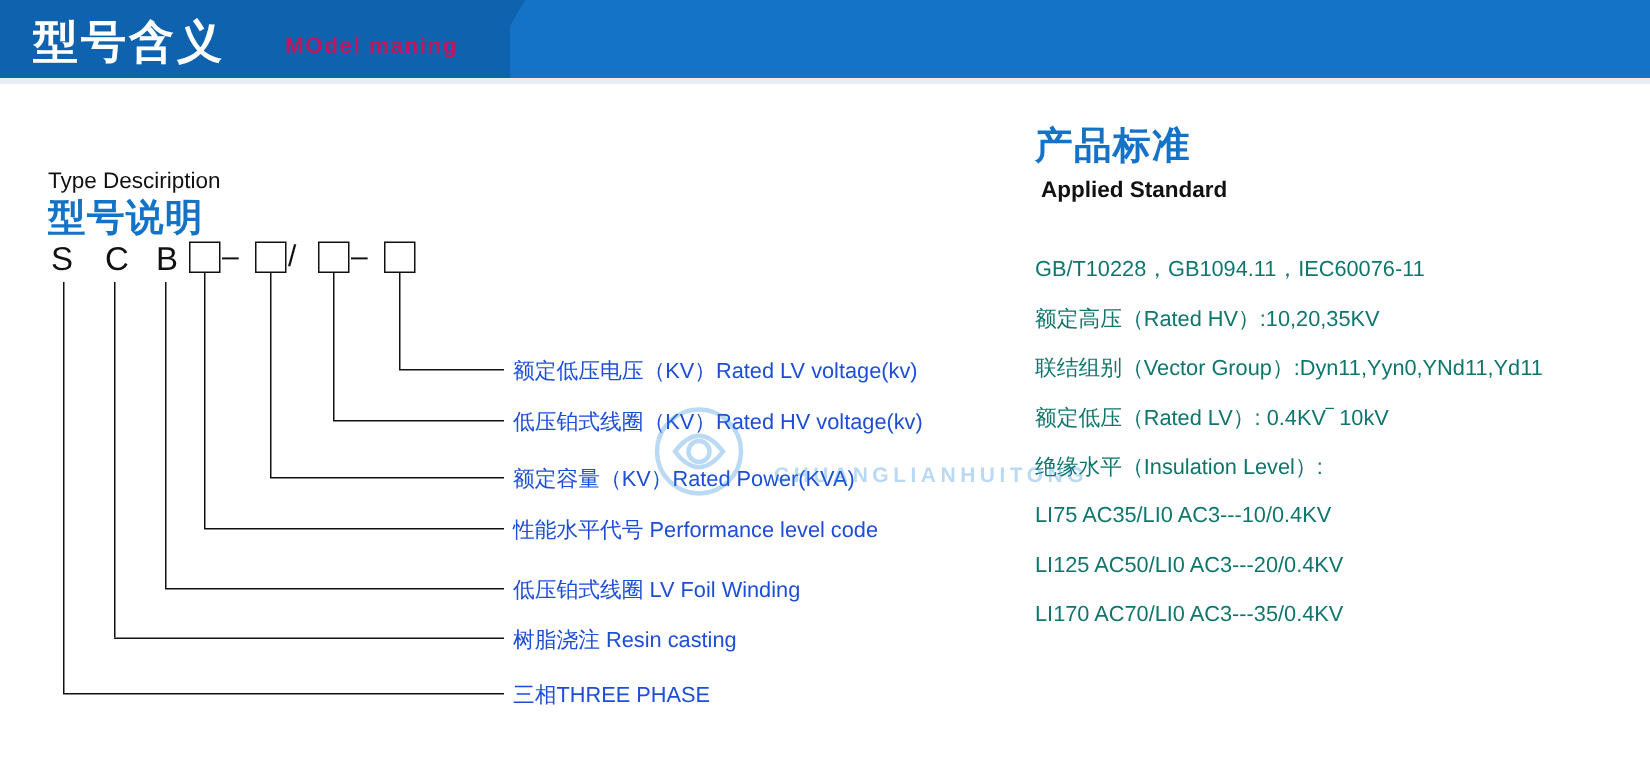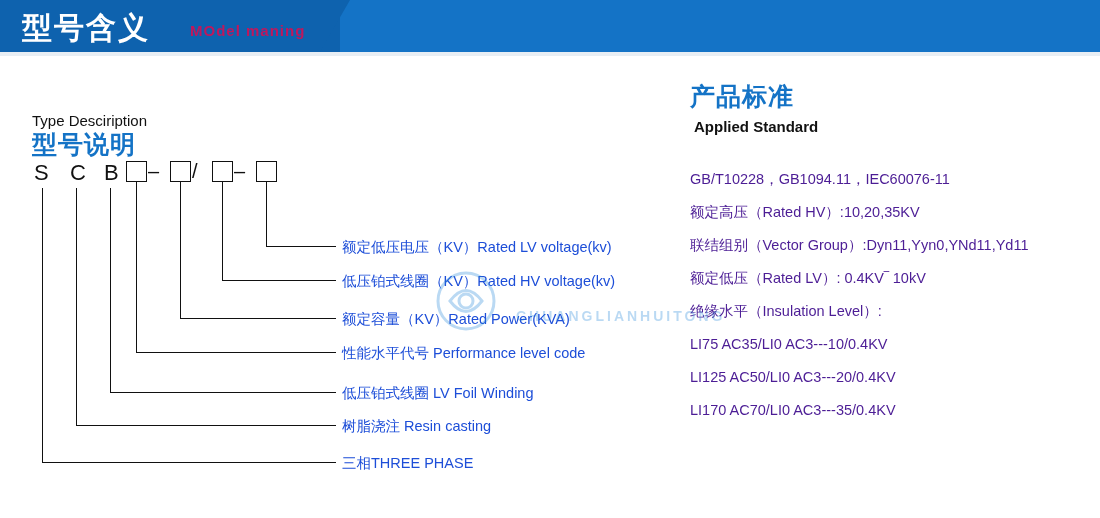--- a/index.html
+++ b/index.html
@@ -125,21 +125,21 @@
     font-size: 14.5px;
     color: #1d4ed8;
     white-space: nowrap;
   }
 
   
   .std-line {
     position: absolute;
     left: 690px;
     font-size: 14.5px;
-    color: #4c1d95;
+    color: #0f766e;
     white-space: nowrap;
   }
 
   
   .watermark {
     position: absolute;
     left: 430px;
     top: 268px;
     width: 330px;
     height: 80px;

